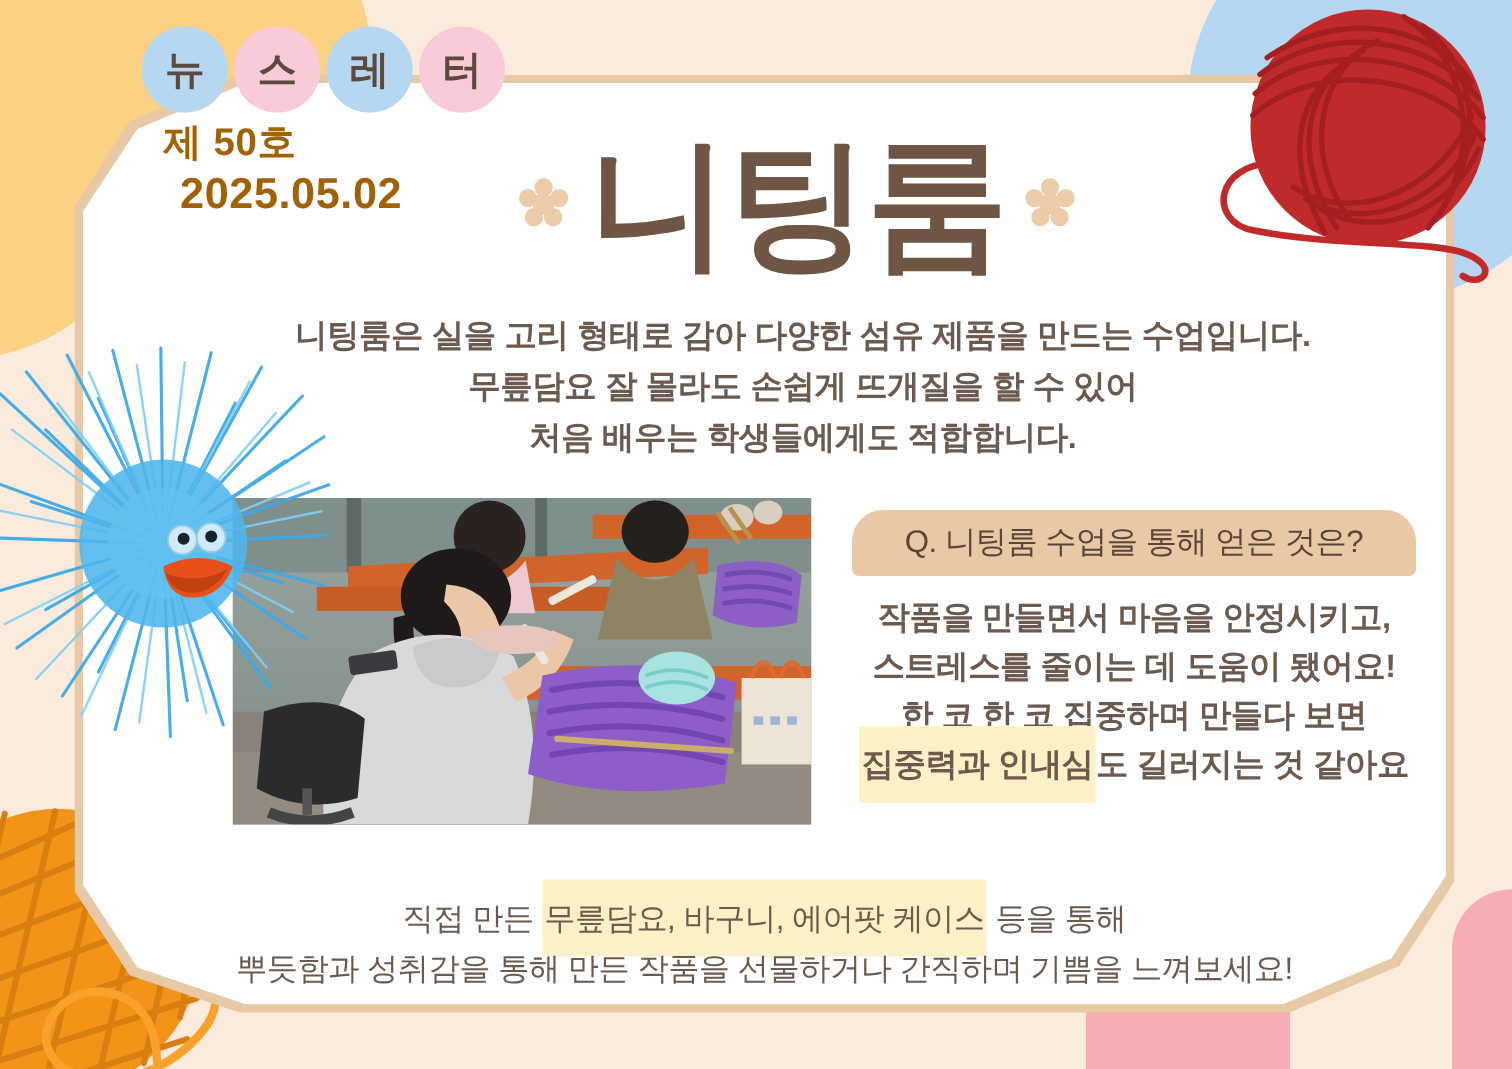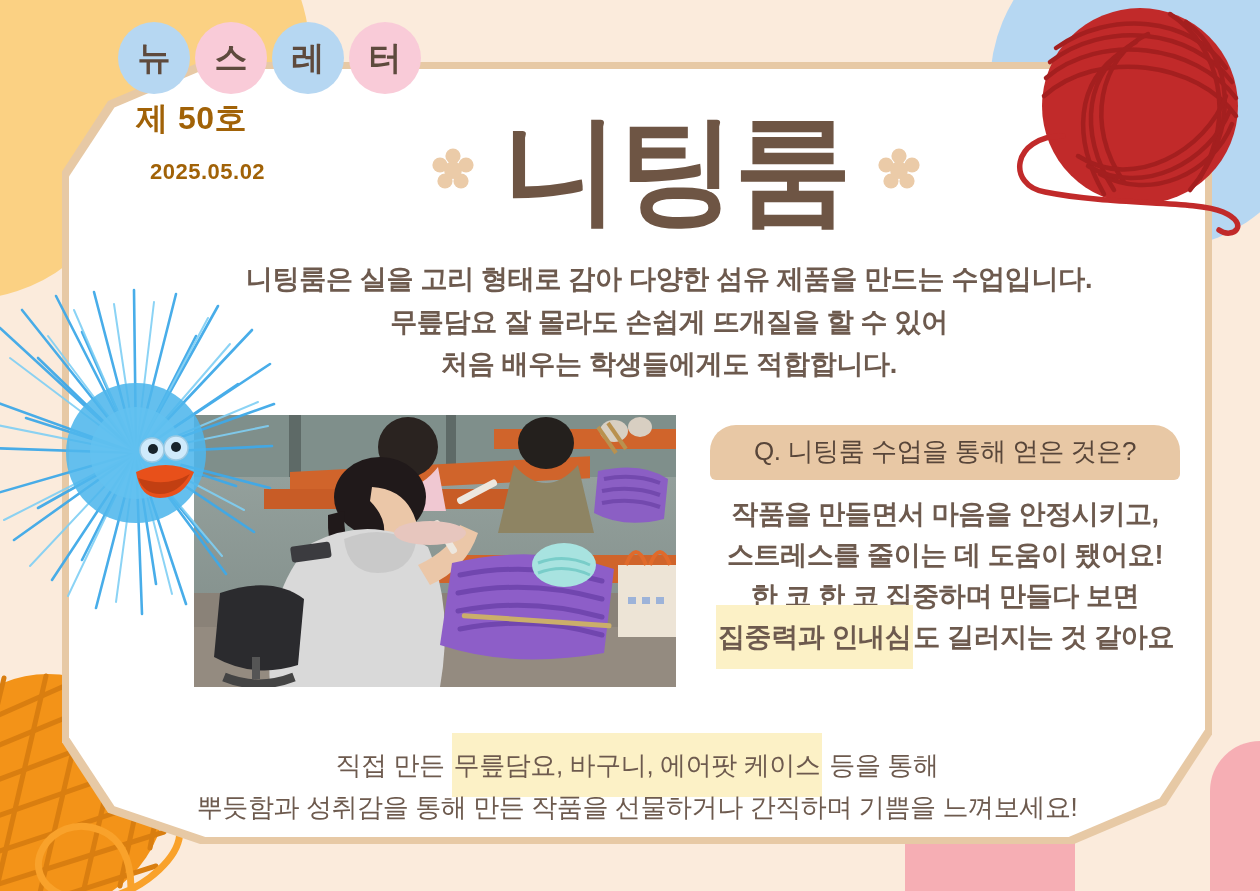--- a/index.html
+++ b/index.html
@@ -73,26 +73,26 @@
   .nl-circle{
     width:72px;height:72px;border-radius:50%;
     display:flex;align-items:center;justify-content:center;
     font-size:33px;font-weight:700;color:#5E4A3D;letter-spacing:0;
   }
   .nl-c-blue{background:#B6D7F2;}
   .nl-c-pink{background:#F9CBD8;}
 
   .issue-block{position:absolute;left:136px;top:98px;z-index:8;color:#a16207;}
   .issue-no{font-size:32px;font-weight:600;letter-spacing:.5px;line-height:1.25;}
-  .issue-date{font-size:22px;font-weight:600;letter-spacing:.5px;line-height:1.3;padding-left:14px;margin-top:20px;}
+  .issue-date{font-size:36px;font-weight:600;letter-spacing:.5px;line-height:1.3;padding-left:14px;}
 
   
   .title-row{
     position:absolute;left:430px;top:110px;z-index:8;
-    display:flex;align-items:center;gap:26px;
+    display:flex;align-items:center;gap:14px;
   }
   .title-main{
     font-size:118px;font-weight:900;color:#6E5544;letter-spacing:-2px;
     line-height:1;font-family:"DejaVu Sans","Liberation Sans",sans-serif;
   }
   .star-deco{width:46px;height:46px;flex:none;}
 
   
   .desc{
     position:absolute;left:62px;top:258px;width:1214px;z-index:8;

